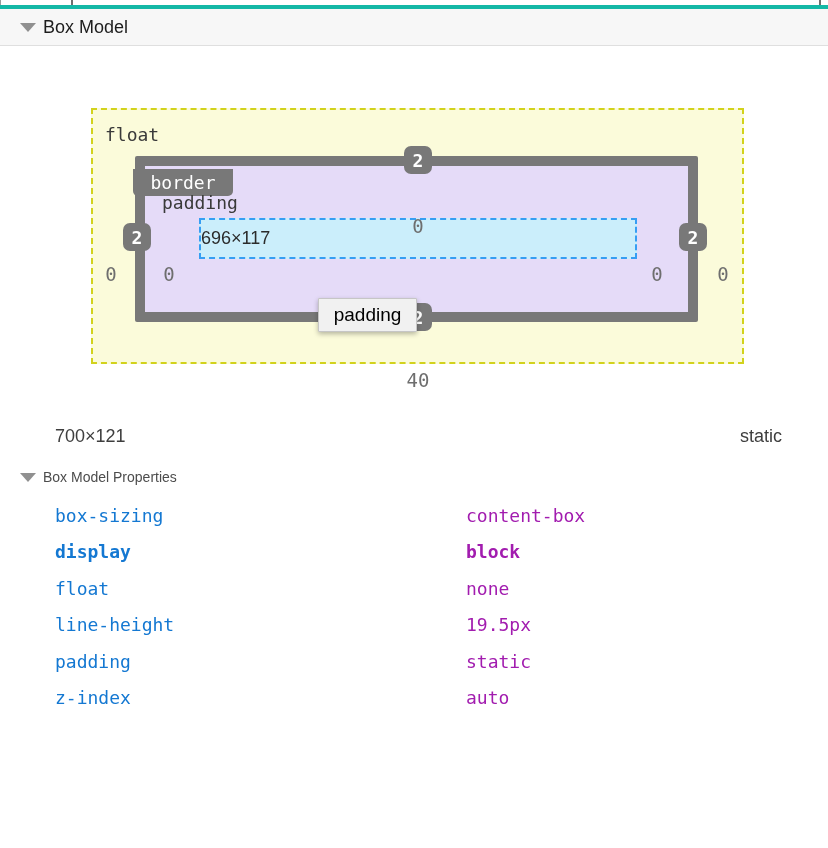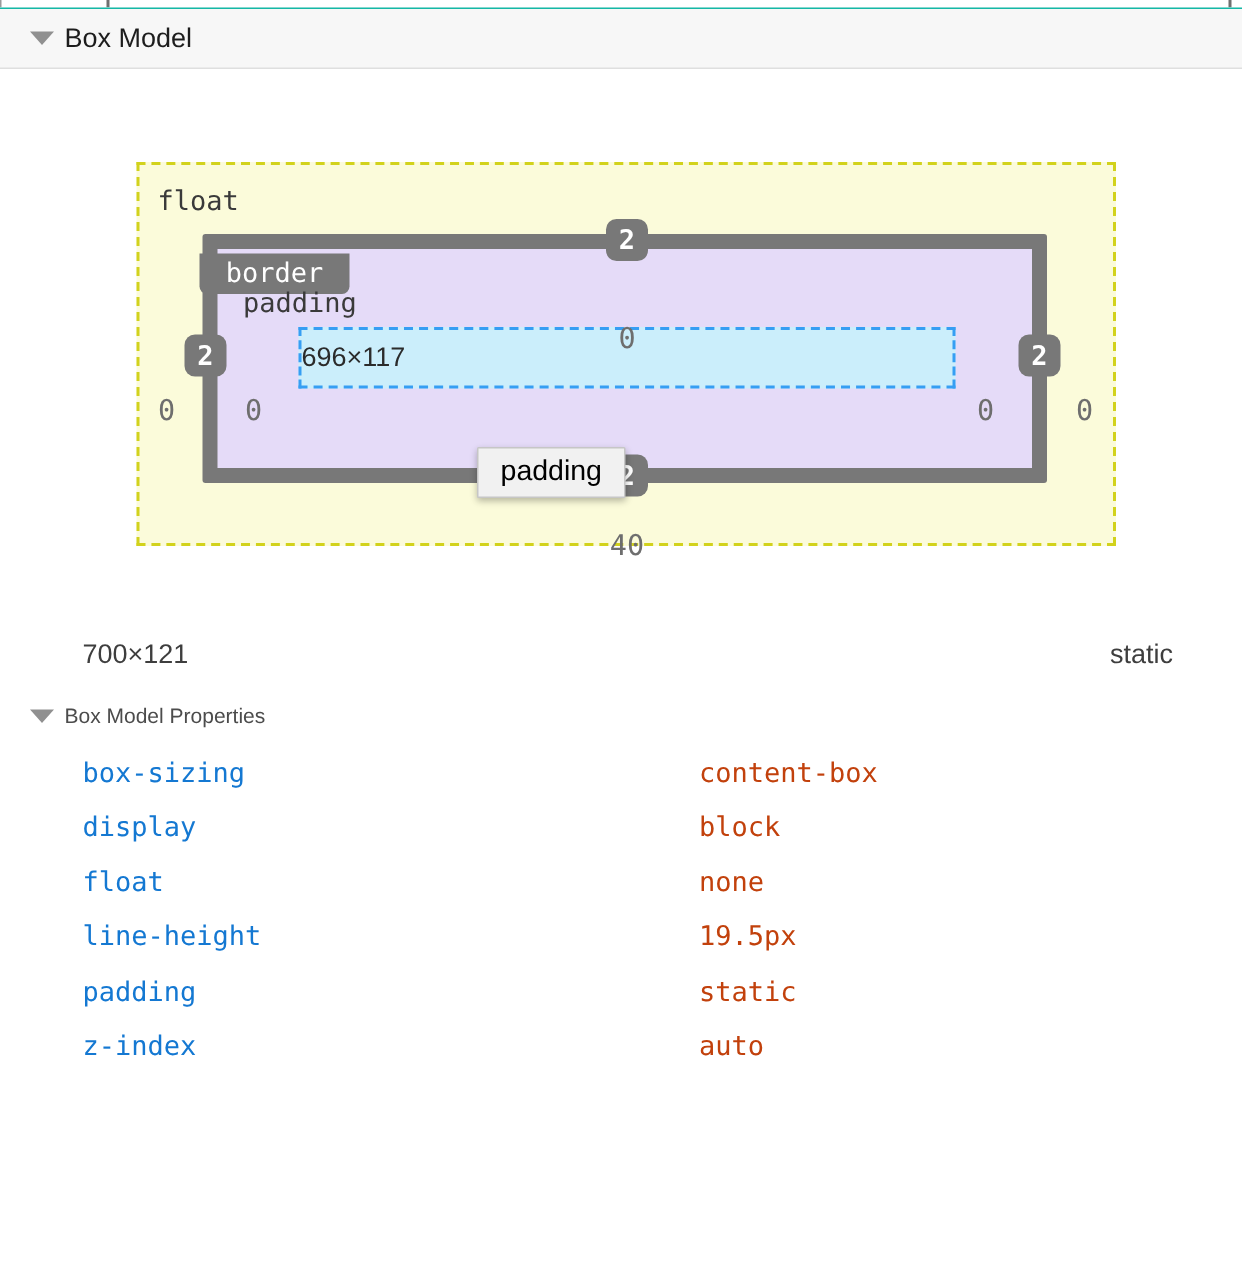--- a/index.html
+++ b/index.html
@@ -12,21 +12,21 @@
   .top-strip { left:0; top:0; width:828px; height:5px; background:#ffffff; }
   .tick { top:0; height:5px; background:#9a9a9a; }
   .tick.t1 { left:0; width:1px; }
   .tick.t2 { left:71px; width:2px; background:#6f6f6f; }
   .tick.t3 { left:819px; width:2px; background:#6f6f6f; }
 
   
   .panel-header {
     left:0; top:5px; width:828px; height:41px;
     background:#f7f7f7;
-    border-top:1px solid #14b8a6;
+    border-top:4px solid #14b8a6;
     border-bottom:1px solid #dfdfdf;
     display:flex; align-items:center;
   }
   .disclosure {
     width:0; height:0;
     border-left:8px solid transparent;
     border-right:8px solid transparent;
     border-top:9px solid #909090;
   }
   .panel-header .disclosure { margin-left:20px; }
@@ -82,21 +82,21 @@
   .dims   { left:55px;  top:426px; font-size:18px; color:#3e3e3e; }
   .posval { right:46px; top:426px; font-size:18px; color:#3e3e3e; }
 
   
   .props-header { left:0; top:464px; width:828px; height:26px; display:flex; align-items:center; }
   .props-header .disclosure { margin-left:20px; }
   .props-title { margin-left:7px; font-size:14px; color:#4c4c4c; }
 
   .prop-row { left:0; width:828px; height:24px; }
   .prop-name  { position:absolute; left:55px;  font-size:18px; color:#1478d2; }
-  .prop-value { position:absolute; left:466px; font-size:18px; color:#c2410c; }
+  .prop-value { position:absolute; left:466px; font-size:18px; color:#a21caf; }
 </style>
 </head>
 <body>
 
 <div class="abs top-strip">
   <div class="abs tick t1"></div>
   <div class="abs tick t2"></div>
   <div class="abs tick t3"></div>
 </div>
 
@@ -125,37 +125,37 @@
 
 <div class="abs val mono" style="left:111px; top:227px;">0</div>
 <div class="abs badge mono" style="left:123px; top:223px;">2</div>
 <div class="abs val mono" style="left:169px; top:227px;">0</div>
 <div class="abs val mono" style="left:657px; top:227px;">0</div>
 <div class="abs badge mono" style="left:679px; top:223px;">2</div>
 <div class="abs val mono" style="left:723px; top:227px;">0</div>
 
 <div class="abs val mono" style="left:418px; top:268px;">0</div>
 <div class="abs badge mono" style="left:404px; top:303px;">2</div>
-<div class="abs val mono" style="left:418px; top:317px;">40</div>
+<div class="abs val mono" style="left:418px; top:333px;">40</div>
 
 <div class="abs tooltip">padding</div>
 
 <div class="abs dims">700×121</div>
 <div class="abs posval">static</div>
 
 <div class="abs props-header">
   <span class="disclosure"></span>
   <span class="props-title">Box Model Properties</span>
 </div>
 
 <div class="abs prop-row" style="top:505px;">
   <span class="prop-name mono">box-sizing</span>
   <span class="prop-value mono">content-box</span>
 </div>
-<div class="abs prop-row" style="top:541px;">
+<div class="abs prop-row" style="top:541px;font-weight:bold;">
   <span class="prop-name mono">display</span>
   <span class="prop-value mono">block</span>
 </div>
 <div class="abs prop-row" style="top:578px;">
   <span class="prop-name mono">float</span>
   <span class="prop-value mono">none</span>
 </div>
 <div class="abs prop-row" style="top:614px;">
   <span class="prop-name mono">line-height</span>
   <span class="prop-value mono">19.5px</span>

